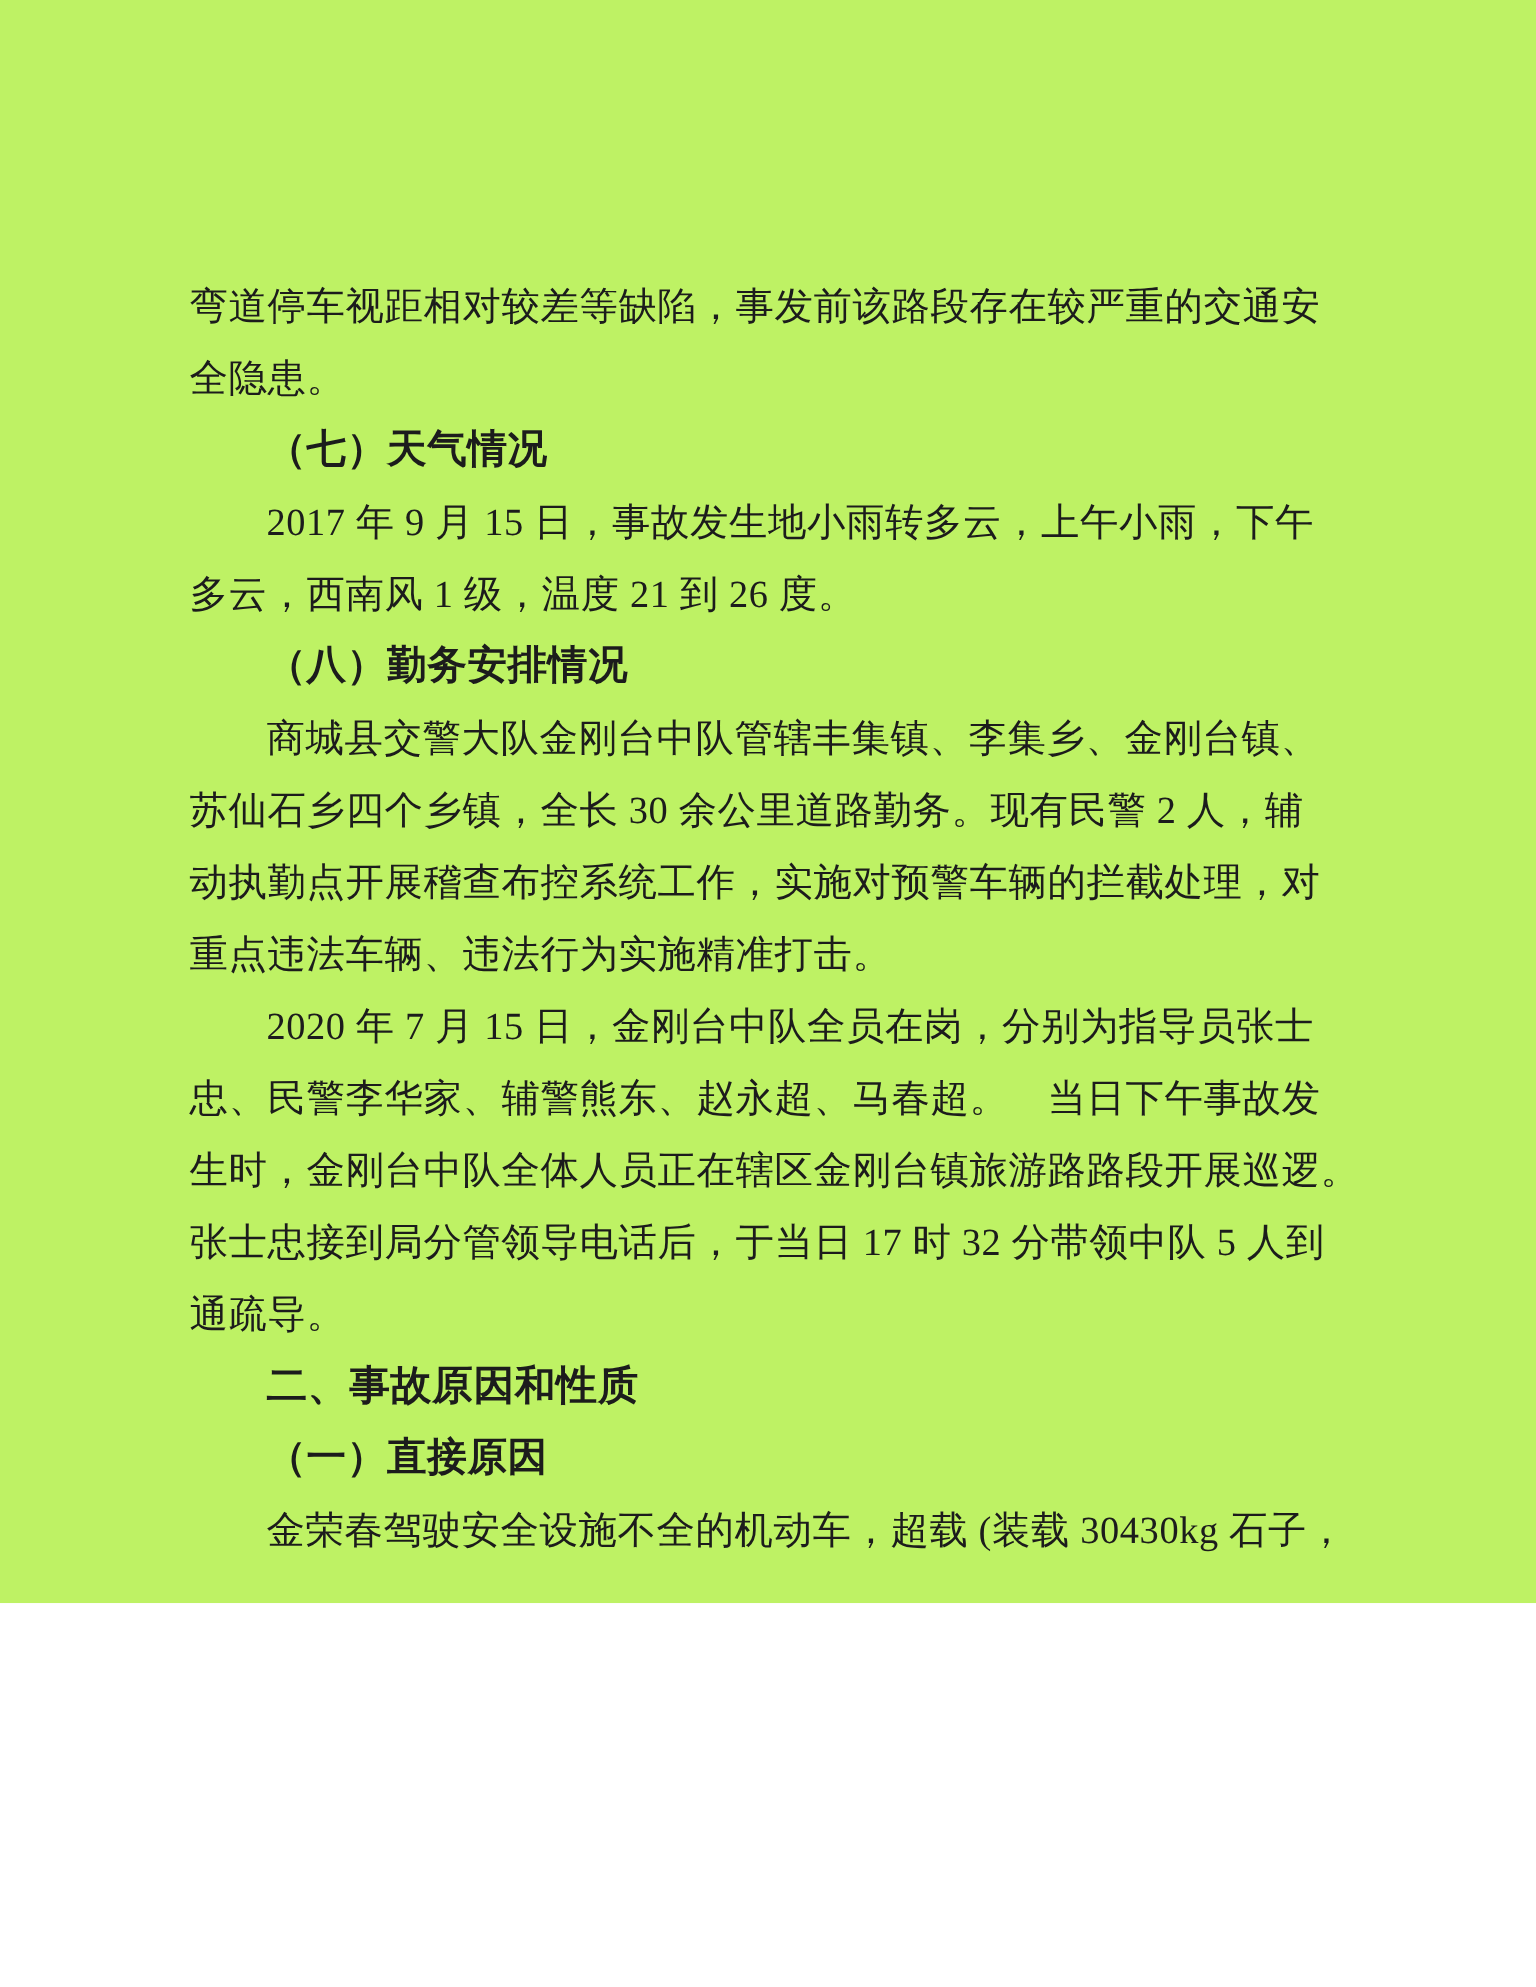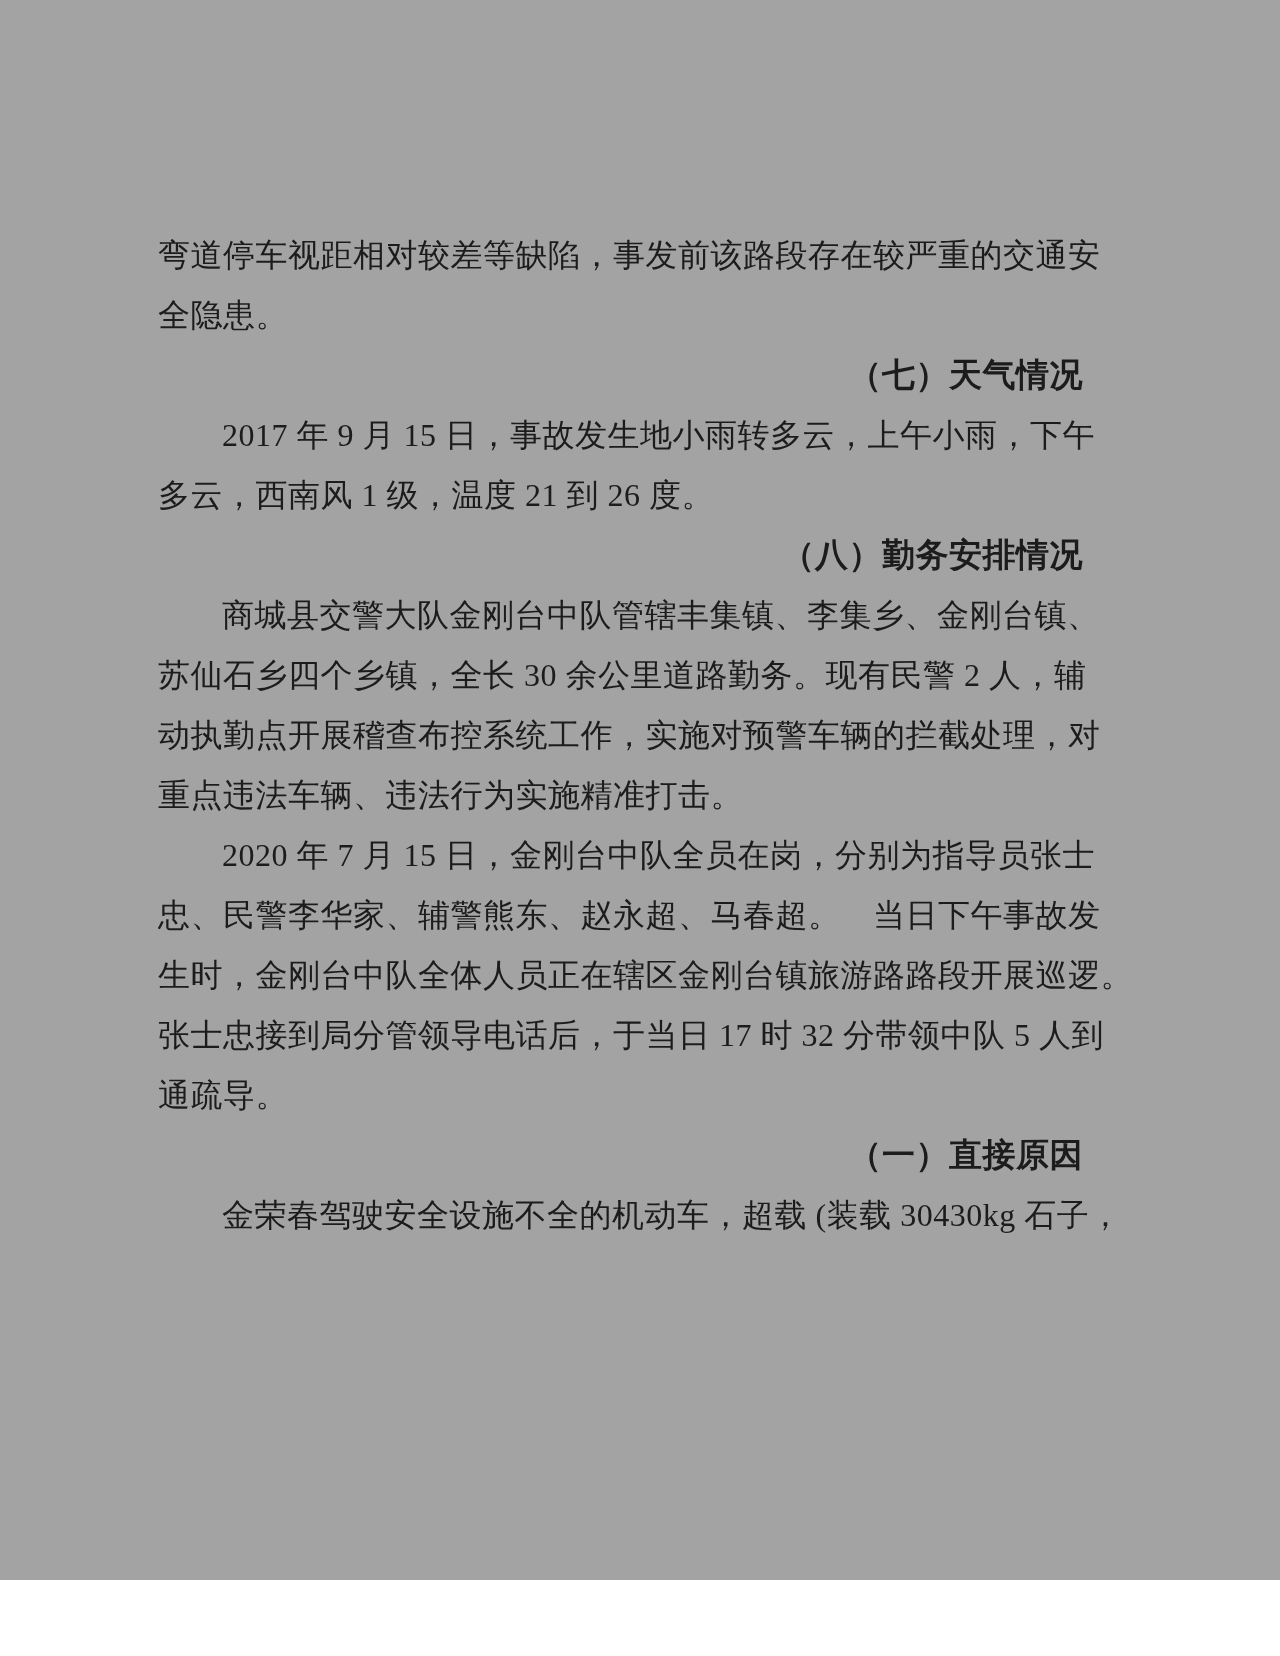--- a/index.html
+++ b/index.html
@@ -3,42 +3,41 @@
 <meta charset="utf-8">
 <style>
   html, body {
     margin: 0;
     padding: 0;
     background: #ffffff;
   }
   .page {
     position: relative;
     width: 1280px;
-    height: 1580px;
-    background: #a3a3a3;
+    height: 1336px;
+    background: #bef264;
     overflow: hidden;
     font-family: "Liberation Serif", "DejaVu Serif", serif;
     color: #1c1c1c;
   }
   .text-block {
     position: absolute;
     left: 158px;
     top: 225px;
     width: 925px;
   }
   .line {
     height: 60px;
     line-height: 60px;
     font-size: 32px;
     white-space: nowrap;
     letter-spacing: 0.5px;
   }
   .line.indent {
     text-indent: 64px;
-    text-align: right;
   }
   .line.head-kai {
     font-weight: bold;
     font-size: 33px;
   }
   .line.head-hei {
     font-weight: bold;
     font-size: 34px;
     font-family: "Liberation Sans", "DejaVu Sans", sans-serif;
   }
@@ -65,18 +64,19 @@
     <div class="line head-kai indent">（八）勤务安排情况</div>
     <div class="line body indent">商城县交警大队金刚台中队管辖丰集镇、李集乡、金刚台镇、</div>
     <div class="line body">苏仙石乡四个乡镇，全长 30 余公里道路勤务。现有民警 2 人，辅</div>
     <div class="line body">动执勤点开展稽查布控系统工作，实施对预警车辆的拦截处理，对</div>
     <div class="line body">重点违法车辆、违法行为实施精准打击。</div>
     <div class="line body indent">2020 年 7 月 15 日，金刚台中队全员在岗，分别为指导员张士</div>
     <div class="line body">忠、民警李华家、辅警熊东、赵永超、马春超。　当日下午事故发</div>
     <div class="line body">生时，金刚台中队全体人员正在辖区金刚台镇旅游路路段开展巡逻。</div>
     <div class="line body">张士忠接到局分管领导电话后，于当日 17 时 32 分带领中队 5 人到</div>
     <div class="line body">通疏导。</div>
+    <div class="line head-hei indent">二、事故原因和性质</div>
     <div class="line head-kai indent">（一）直接原因</div>
     <div class="line body indent">金荣春驾驶安全设施不全的机动车，超载 (装载 30430kg 石子，</div>
   </div>
 
   <div class="page-footer">— 11 —</div>
 </div>
 
 </body></html>

